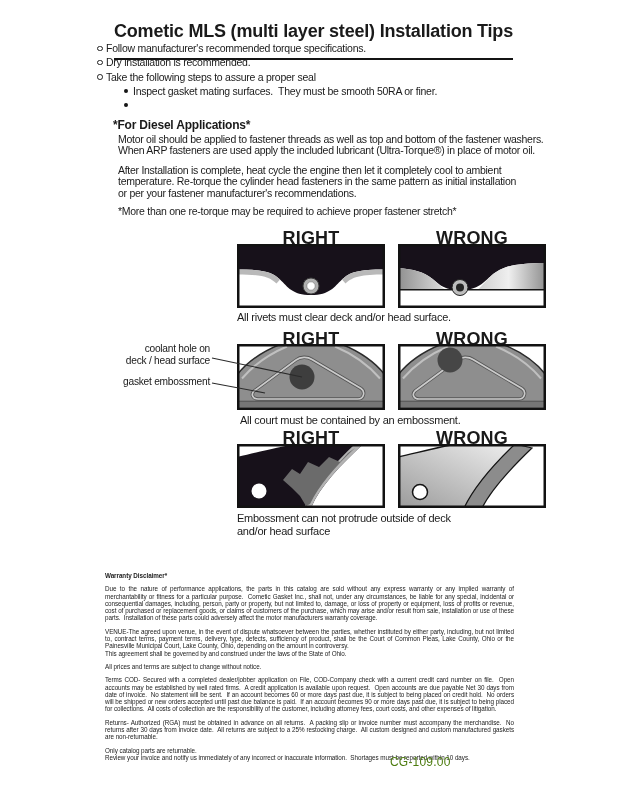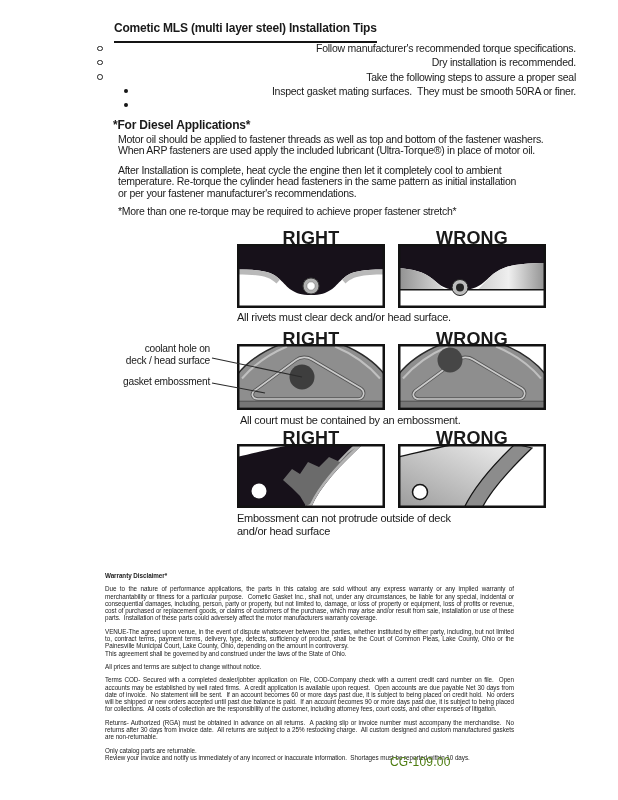--- a/index.html
+++ b/index.html
@@ -9,28 +9,28 @@
     background:var(--page-bg,#ffffff);
     color:var(--text,#1a1a1a);
     font-family:"Liberation Sans",sans-serif;
     overflow:hidden;
   }
   .abs{position:absolute;}
   .pre{white-space:pre-wrap;}
 
   .title{
     left:114px;top:21px;
-    font-size:12px;font-weight:bold;letter-spacing:-0.2px;
-    border-bottom:2px solid #141414;padding-bottom:6px;
+    font-size:18px;font-weight:bold;letter-spacing:-0.2px;
+    border-bottom:2px solid #141414;padding-bottom:16px;
     display:inline-block;
   }
 
   .bullets{left:96px;top:42px;width:480px;list-style:none;margin:0;padding:0;
     font-size:10.5px;letter-spacing:-0.25px;}
-  .bullets li{position:relative;padding-left:10px;line-height:12.5px;margin-bottom:1.8px;text-align:right;}
+  .bullets li{position:relative;padding-left:10px;line-height:12.5px;margin-bottom:1.8px;}
   .bullets li.sub{margin-left:27px;}
   .marker-o{position:absolute;left:1px;top:3.5px;width:3.6px;height:3.6px;
     border:1px solid #222;border-radius:50%;}
   .marker-f{position:absolute;left:1px;top:4px;width:3.8px;height:3.8px;
     background:#161616;border-radius:50%;}
 
   .diesel-h{left:113px;top:118px;font-size:12px;font-weight:bold;letter-spacing:-0.2px;}
   .bodyp{left:118px;width:500px;font-size:10.5px;line-height:11.4px;letter-spacing:-0.28px;}
   .dp1{top:134px;}
   .dp2{top:165px;}

